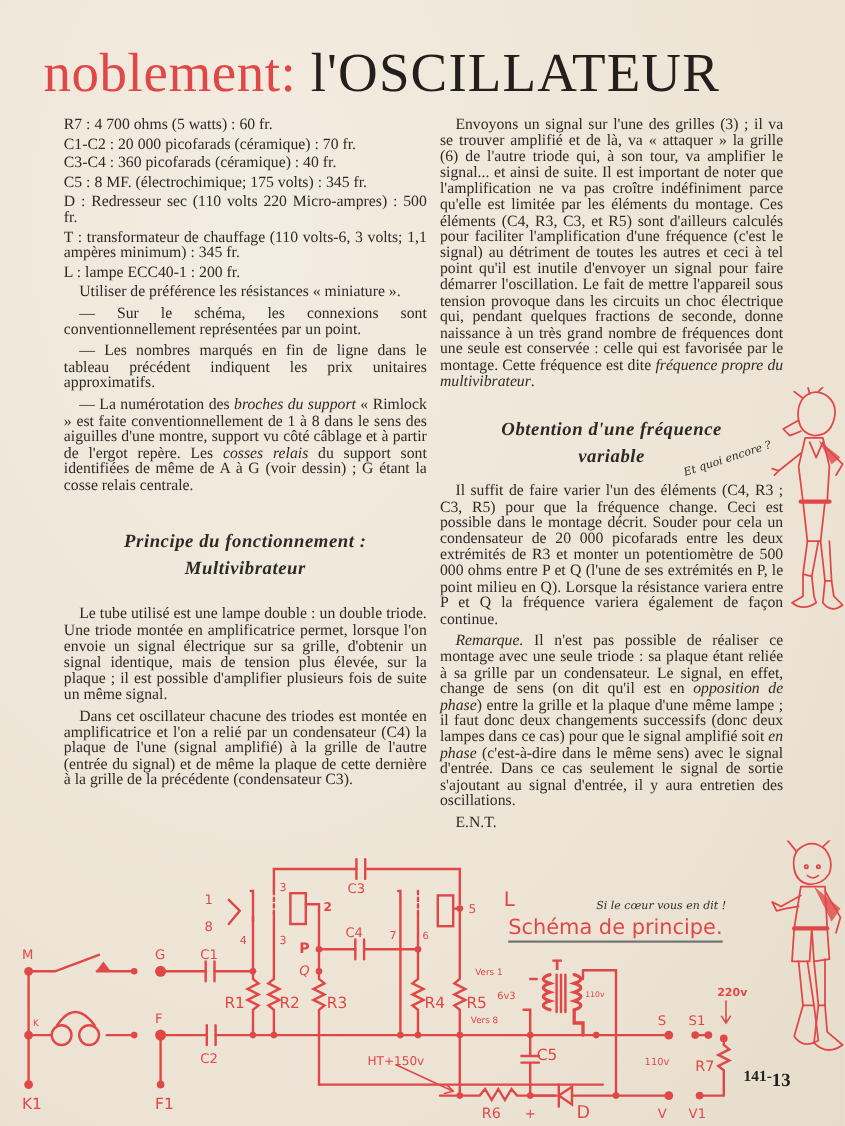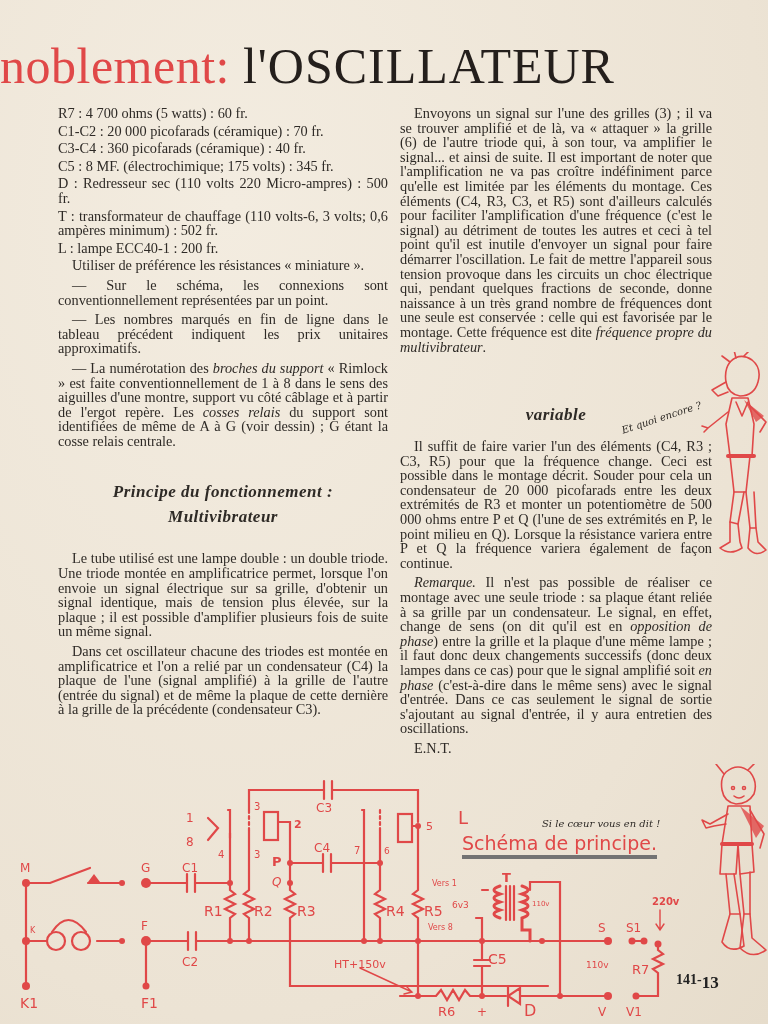--- a/index.html
+++ b/index.html
@@ -5,21 +5,21 @@
   html, body { margin: 0; padding: 0; }
   body {
     width: 768px; height: 1024px; overflow: hidden; position: relative;
     background: #efe7da;
     font-family: "DejaVu Serif", "Liberation Serif", serif;
     color: #2e2a26;
   }
   .page { position: absolute; inset: 0; background:
     radial-gradient(ellipse at 30% 20%, #f3ece0 0%, #ece3d4 70%, #e6dccb 100%); }
   .title {
-    position: absolute; left: 0; width: 694px; top: 38px; text-align: left;
+    position: absolute; left: 0; width: 694px; top: 38px; text-align: center;
     font-family: "Liberation Serif", "DejaVu Serif", serif;
     font-size: 50px; line-height: 56px; letter-spacing: 0.5px; white-space: nowrap;
   }
   .title .red { color: #e04848; }
   .title .black { color: #241f1c; font-weight: normal; letter-spacing: 1px; }
   .col {
     position: absolute; font-family: "Liberation Serif", "DejaVu Serif", serif;
     font-size: 14.3px; line-height: 14.6px; text-align: justify;
   }
   .col p { margin: 0 0 5px 0; text-indent: 14px; }
@@ -35,21 +35,21 @@
   .signature { text-align: left; margin-right: 10px; }
   .aside {
     position: absolute; font-family: "DejaVu Serif", serif; font-style: italic;
     font-size: 10px; color: #2e2a26; white-space: nowrap;
   }
   #aside1 { left: 620px; top: 412px; transform: rotate(-18deg); }
   #aside2 { left: 542px; top: 818px; }
   .schema-title {
     position: absolute; left: 462px; top: 832px; color: #e04848;
     font-family: "DejaVu Sans", sans-serif; font-size: 19px;
-    border-bottom: 4px solid #737373; padding-bottom: 1px; white-space: nowrap;
+    border-bottom: 2px solid #737373; padding-bottom: 1px; white-space: nowrap;
   }
   .pagenum {
     position: absolute; left: 676px; top: 972px; font-family: "Liberation Serif", serif;
     font-weight: bold; font-size: 17px; color: #222;
   }
   .pagenum small { font-size: 14px; font-weight: bold; vertical-align: 4px; }
   svg.schematic { position: absolute; left: 0; top: 770px; }
   svg.schematic text { font-family: "DejaVu Sans", sans-serif; fill: #e04848; }
   svg.boy { position: absolute; }
 </style>
@@ -63,21 +63,21 @@
   <span class="black">l'OSCILLATEUR</span>
 </div>
 
 <div class="col" id="left">
   <div class="parts">
     <p>R7 : 4 700 ohms (5 watts) : 60 fr.</p>
     <p>C1-C2 : 20 000 picofarads (céramique) : 70 fr.</p>
     <p>C3-C4 : 360 picofarads (céramique) : 40 fr.</p>
     <p>C5 : 8 MF. (électrochimique; 175 volts) : 345 fr.</p>
     <p>D : Redresseur sec (110 volts 220 Micro-ampres) : 500 fr.</p>
-    <p>T : transformateur de chauffage (110 volts-6, 3 volts; 0,6 ampères minimum) : 502 fr.</p>
+    <p>T : transformateur de chauffage (110 volts-6, 3 volts; 1,1 ampères minimum) : 345 fr.</p>
     <p>L : lampe ECC40-1 : 200 fr.</p>
   </div>
   <p>Utiliser de préférence les résistances « miniature ».</p>
   <p>— Sur le schéma, les connexions sont conventionnellement représentées par un point.</p>
   <p>— Les nombres marqués en fin de ligne dans le tableau précédent indiquent les prix unitaires approximatifs.</p>
   <p><span>— La numérotation des </span><i>broches du support</i><span> « Rimlock » est faite conventionnellement de 1 à 8 dans le sens des aiguilles d'une montre, support vu côté câblage et à partir de l'ergot repère. Les </span><i>cosses relais</i><span> du support sont identifiées de même de A à G (voir dessin) ; G étant la cosse relais centrale.</span></p>
 
   <div style="height:26px"></div>
   <h3>
     <span>Principe du fonctionnement :</span><br>
@@ -85,21 +85,21 @@
   </h3>
   <div style="height:22px"></div>
   <p>Le tube utilisé est une lampe double : un double triode. Une triode montée en amplificatrice permet, lorsque l'on envoie un signal électrique sur sa grille, d'obtenir un signal identique, mais de tension plus élevée, sur la plaque ; il est possible d'amplifier plusieurs fois de suite un même signal.</p>
   <p>Dans cet oscillateur chacune des triodes est montée en amplificatrice et l'on a relié par un condensateur (C4) la plaque de l'une (signal amplifié) à la grille de l'autre (entrée du signal) et de même la plaque de cette dernière à la grille de la précédente (condensateur C3).</p>
 </div>
 
 <div class="col" id="right">
   <p><span>Envoyons un signal sur l'une des grilles (3) ; il va se trouver amplifié et de là, va « attaquer » la grille (6) de l'autre triode qui, à son tour, va amplifier le signal... et ainsi de suite. Il est important de noter que l'amplification ne va pas croître indéfiniment parce qu'elle est limitée par les éléments du montage. Ces éléments (C4, R3, C3, et R5) sont d'ailleurs calculés pour faciliter l'amplification d'une fréquence (c'est le signal) au détriment de toutes les autres et ceci à tel point qu'il est inutile d'envoyer un signal pour faire démarrer l'oscillation. Le fait de mettre l'appareil sous tension provoque dans les circuits un choc électrique qui, pendant quelques fractions de seconde, donne naissance à un très grand nombre de fréquences dont une seule est conservée : celle qui est favorisée par le montage. Cette fréquence est dite </span><i>fréquence propre du multivibrateur</i><span>.</span></p>
   <div style="height:18px"></div>
   <h3>
-    <br>
+    <span>Obtention d'une fréquence</span><br>
     <span>variable</span>
   </h3>
   <div style="height:12px"></div>
   <p>Il suffit de faire varier l'un des éléments (C4, R3 ; C3, R5) pour que la fréquence change. Ceci est possible dans le montage décrit. Souder pour cela un condensateur de 20 000 picofarads entre les deux extrémités de R3 et monter un potentiomètre de 500 000 ohms entre P et Q (l'une de ses extrémités en P, le point milieu en Q). Lorsque la résistance variera entre P et Q la fréquence variera également de façon continue.</p>
   <p><i>Remarque.</i><span> Il n'est pas possible de réaliser ce montage avec une seule triode : sa plaque étant reliée à sa grille par un condensateur. Le signal, en effet, change de sens (on dit qu'il est en </span><i>opposition de phase</i><span>) entre la grille et la plaque d'une même lampe ; il faut donc deux changements successifs (donc deux lampes dans ce cas) pour que le signal amplifié soit </span><i>en phase</i><span> (c'est-à-dire dans le même sens) avec le signal d'entrée. Dans ce cas seulement le signal de sortie s'ajoutant au signal d'entrée, il y aura entretien des oscillations.</span></p>
   <p class="signature">E.N.T.</p>
 </div>
 
 <div class="aside" id="aside1">Et quoi encore ?</div>
 <div class="aside" id="aside2">Si le cœur vous en dit !</div>

